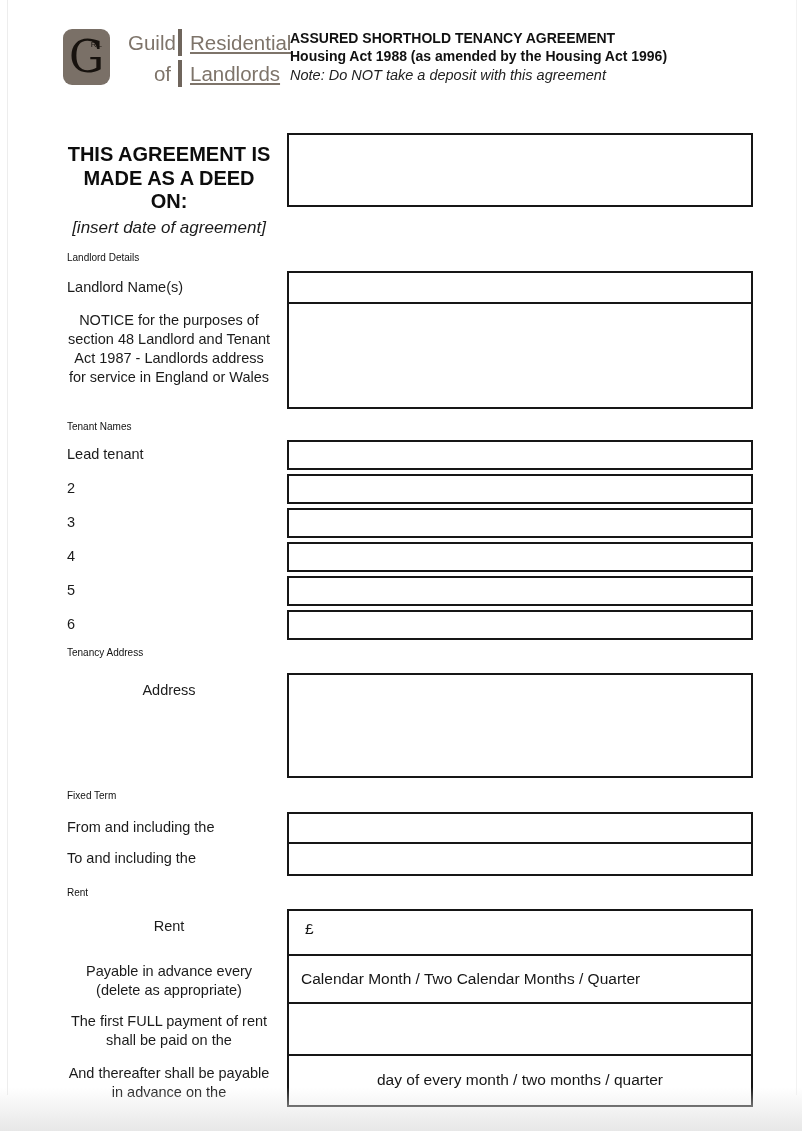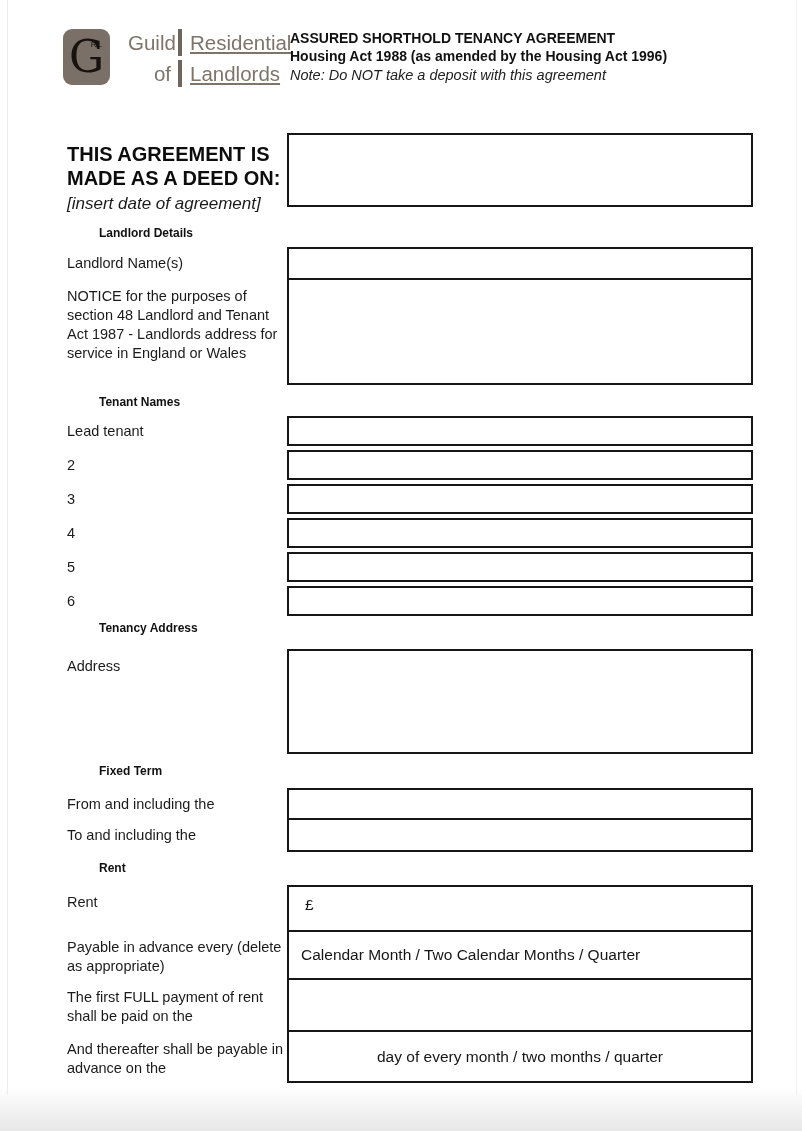--- a/index.html
+++ b/index.html
@@ -29,27 +29,27 @@
   .lw-left  { text-align:right; padding-right:7px; }
   .lw-right { border-left:4px solid #6f655c; padding-left:8px;text-decoration:underline; }
 
   .header-text { position:absolute; left:290px; top:29px; }
   .header-title, .header-subtitle { font-weight:bold; font-size:14px; line-height:18px; color:#111; }
   .header-note { font-style:italic; font-size:14.5px; line-height:18px; color:#222; margin-top:1px; }
 
   
   main { margin-left:67px; width:686px; }
   .row { display:flex; }
-  .lbl { flex:0 0 220px; width:220px; box-sizing:border-box; padding-right:0;
-         font-size:14.5px; line-height:19px; color:#1b1b1b; }
+  .lbl { flex:0 0 220px; width:220px; box-sizing:border-box; padding-right:16px;
+         font-size:14.5px; line-height:19px; color:#1b1b1b;text-align:center; }
   .lbl.vcenter { display:flex; align-items:center; }
   .fld { flex:1; min-width:0; }
   .box { box-sizing:border-box; border:2px solid #161616; background:#fff;
          font-size:15.5px; color:#161616; }
-  .sec { font-weight:bold; font-size:12px; line-height:17px; color:#111;margin-left:32px; }
+  .sec { font-weight:normal; font-size:10px; line-height:17px; color:#111; }
 
   
   .row-deed .lbl { padding-top:10px; }
   .deed-heading { font-weight:bold; font-size:20px; line-height:23.5px; color:#0d0d0d; }
   .deed-hint { font-style:italic; font-size:17px; margin-top:4px; }
   .box-deed { height:74px; }
 
   
   .sec-landlord { margin-top:12px; margin-bottom:5px; }
   .box-lname { height:33px; }

